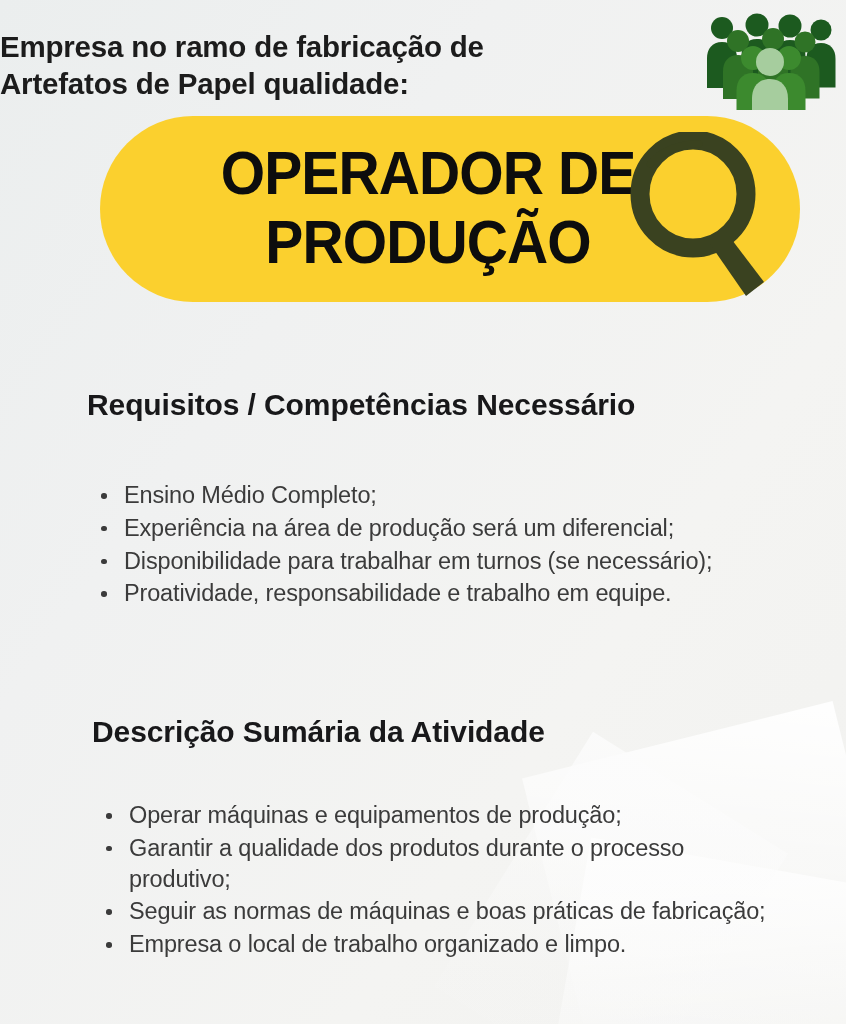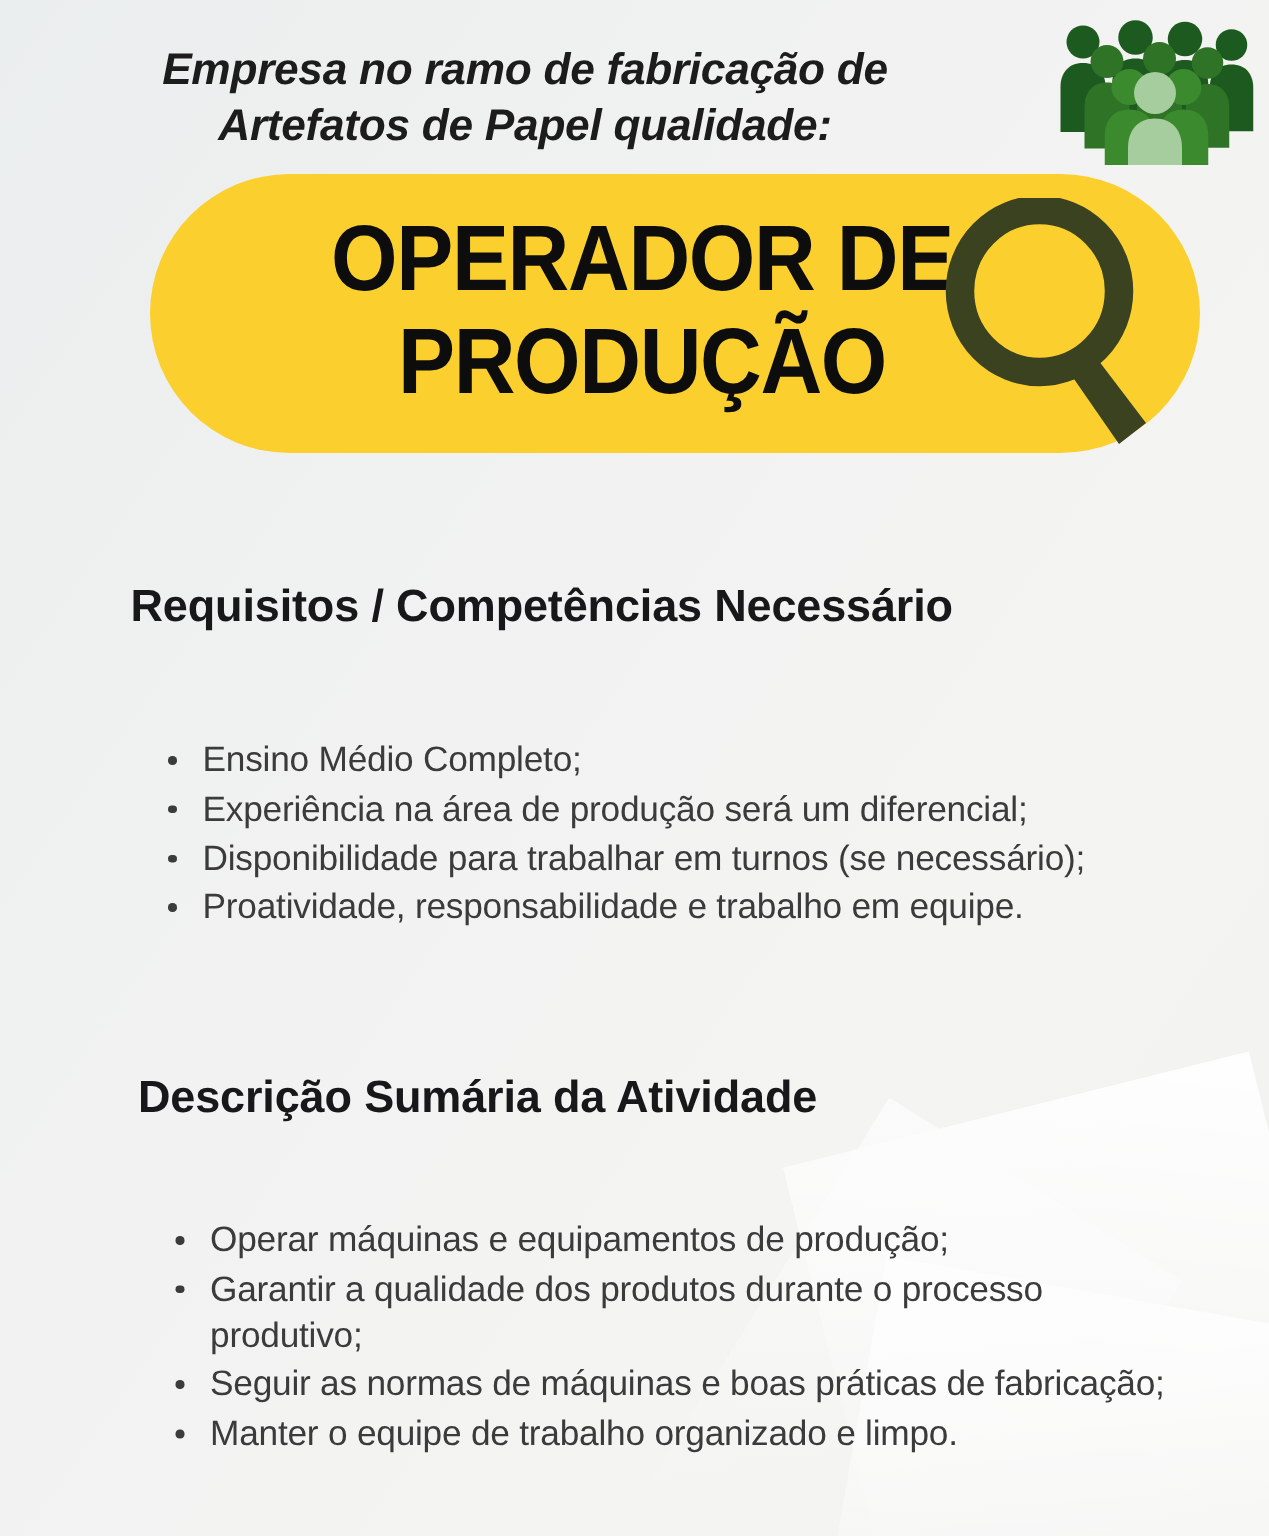--- a/index.html
+++ b/index.html
@@ -50,22 +50,20 @@
     background: linear-gradient(150deg, rgba(252,252,252,0.85) 0%, rgba(250,250,250,0.1) 65%, rgba(255,255,255,0) 100%);
     transform: rotate(32deg);
   }
 
   
   .header-block {
     position: absolute;
     left: 0;
     top: 28px;
     width: 700px;
-    text-align: center;
-    font-style: italic;
   }
   .header-line {
     font-size: 29.5px;
     font-weight: bold;
     color: #1c1c1c;
     line-height: 1.26;
     letter-spacing: -0.2px;
     white-space: nowrap;
   }
 
@@ -119,21 +117,21 @@
     font-weight: bold;
     color: #18181a;
     letter-spacing: -0.1px;
     white-space: nowrap;
   }
   #heading-requisitos { left: 87px; top: 388px; }
   #heading-descricao  { left: 92px; top: 715px; text-align: center; }
 
   .bullet-list {
     position: absolute;
-    margin: 16px;
+    margin: 5px;
     padding: 0;
     list-style: none;
   }
   #list-requisitos { left: 92px; top: 475px; width: 680px; }
   #list-atividades { left: 97px; top: 795px; width: 680px; }
 
   .bullet-item {
     position: relative;
     padding-left: 27px;
     font-size: 23.5px;
@@ -223,16 +221,16 @@
     <li class="bullet-item">Experiência na área de produção será um diferencial;</li>
     <li class="bullet-item">Disponibilidade para trabalhar em turnos (se necessário);</li>
     <li class="bullet-item">Proatividade, responsabilidade e trabalho em equipe.</li>
   </ul>
 
   <div class="section-heading" id="heading-descricao">Descrição Sumária da Atividade</div>
   <ul class="bullet-list" id="list-atividades">
     <li class="bullet-item">Operar máquinas e equipamentos de produção;</li>
     <li class="bullet-item">Garantir a qualidade dos produtos durante o processo produtivo;</li>
     <li class="bullet-item">Seguir as normas de máquinas e boas práticas de fabricação;</li>
-    <li class="bullet-item">Manter o equipe de trabalho organizado e limpo.</li>
+    <li class="bullet-item">Empresa o local de trabalho organizado e limpo.</li>
   </ul>
 
 </div>
 
 </body></html>

